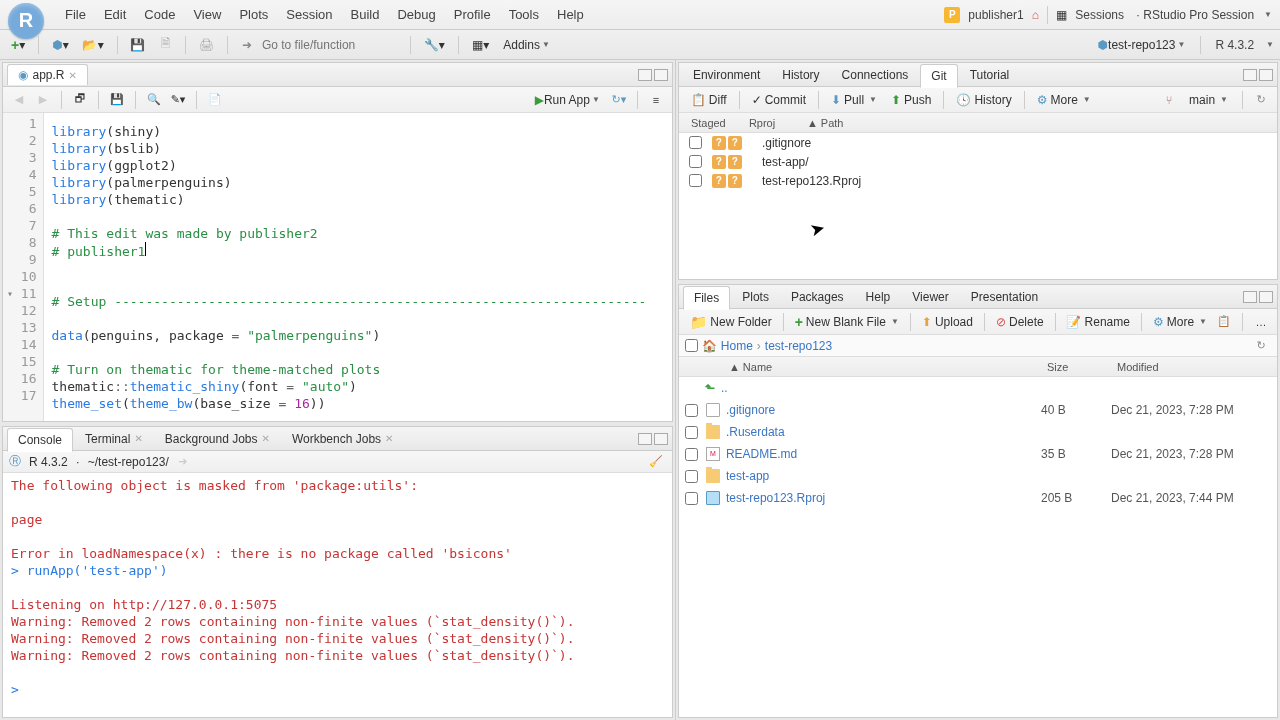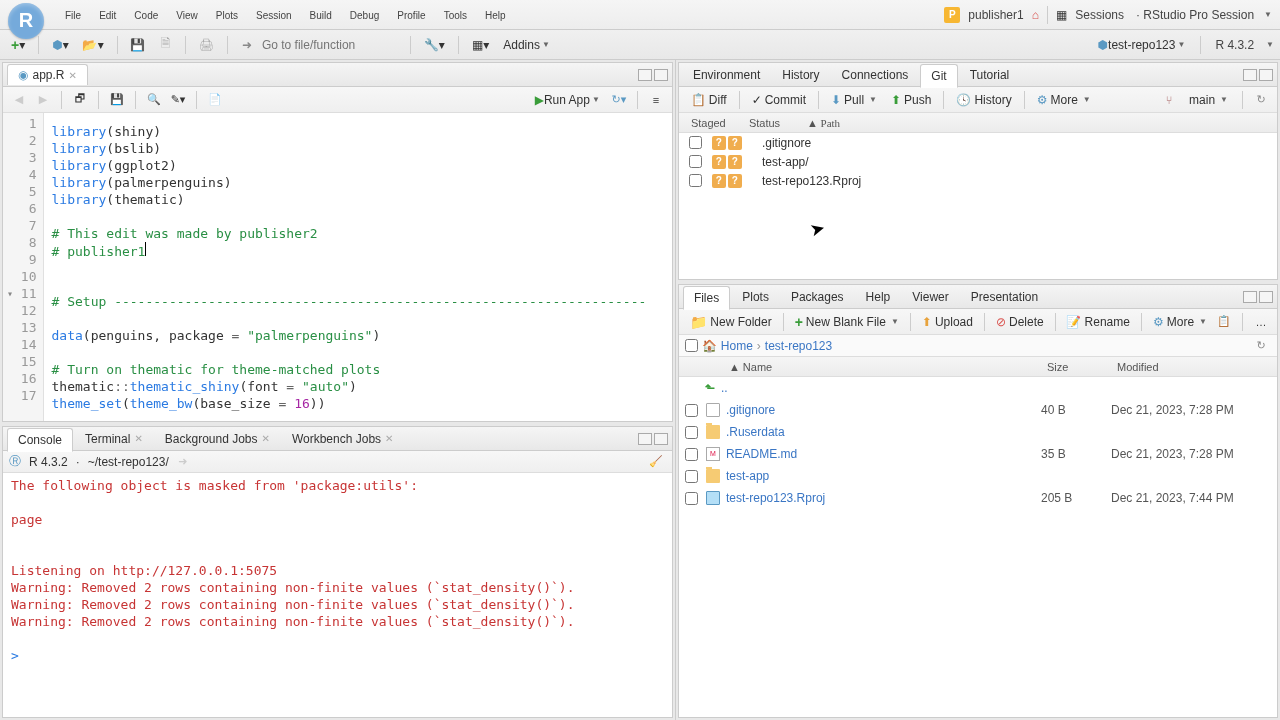--- a/index.html
+++ b/index.html
@@ -27,21 +27,21 @@
   background: #75aadb;
   color: white; font-weight: bold; font-size: 20px;
   display: flex; align-items: center; justify-content: center;
   margin-right: 12px;
   position: relative; top: 6px;
   box-shadow: inset 0 2px 4px rgba(255,255,255,.3), 0 1px 2px rgba(0,0,0,.2);
 }
 .menu-item {
   padding: 5px 9px;
   cursor: pointer;
-  font-size: 10px;
+  font-size: 13px;
   color: #444;
 }
 .menubar-right {
   margin-left: auto;
   display: flex;
   align-items: center;
   gap: 4px;
   font-size: 12px;
 }
 .user-badge {
@@ -427,20 +427,22 @@
         <span class="icon-btn" style="color:#ccc;">➜</span>
         <div style="margin-left:auto;">
           <span class="icon-btn" style="color:#ccc;">🧹</span>
         </div>
       </div>
       <div class="console-body" id="console-body">
           <div class="con-red">The following object is masked from 'package:utils':</div>
           <div>&nbsp;</div>
           <div class="con-red">    page</div>
           <div>&nbsp;</div>
+          <div class="con-red">Error in loadNamespace(x) : there is no package called 'bsicons'</div>
+          <div class="con-blue">&gt; runApp('test-app')</div>
           <div>&nbsp;</div>
           <div class="con-red">Listening on http://127.0.0.1:5075</div>
           <div class="con-red">Warning: Removed 2 rows containing non-finite values (`stat_density()`).</div>
           <div class="con-red">Warning: Removed 2 rows containing non-finite values (`stat_density()`).</div>
           <div class="con-red">Warning: Removed 2 rows containing non-finite values (`stat_density()`).</div>
           <div>&nbsp;</div>
           <div class="con-blue">&gt; </div>
         </div>
     </div>
   </div>
@@ -488,22 +490,22 @@
           <span class="git-btn">
               <span>main</span> 
               <span class="caret">▼</span>
             </span>
           <span class="tb-sep"></span>
           <span class="icon-btn" style="color:#888;">↻</span>
         </div>
       </div>
       <div class="git-table-head">
         <div class="git-hcol" style="width:50px;">Staged</div>
-        <div class="git-hcol" style="width:50px;">Status</div>
-        <div class="git-hcol" style="flex:1;font-family:Liberation Serif, serif;">▲ <span>Path</span></div>
+        <div class="git-hcol" style="width:50px;">Rproj</div>
+        <div class="git-hcol" style="flex:1;">▲ <span>Path</span></div>
       </div>
       <div class="git-rows" id="git-rows">
           <div class="git-row">
             <input type="checkbox" style="">
             <span style="width:40px;"><span class="status-box">?</span><span class="status-box">?</span></span>
             <span style="margin-left:10px;">.gitignore</span>
           </div>
           <div class="git-row">
             <input type="checkbox" style="">
             <span style="width:40px;"><span class="status-box">?</span><span class="status-box">?</span></span>

